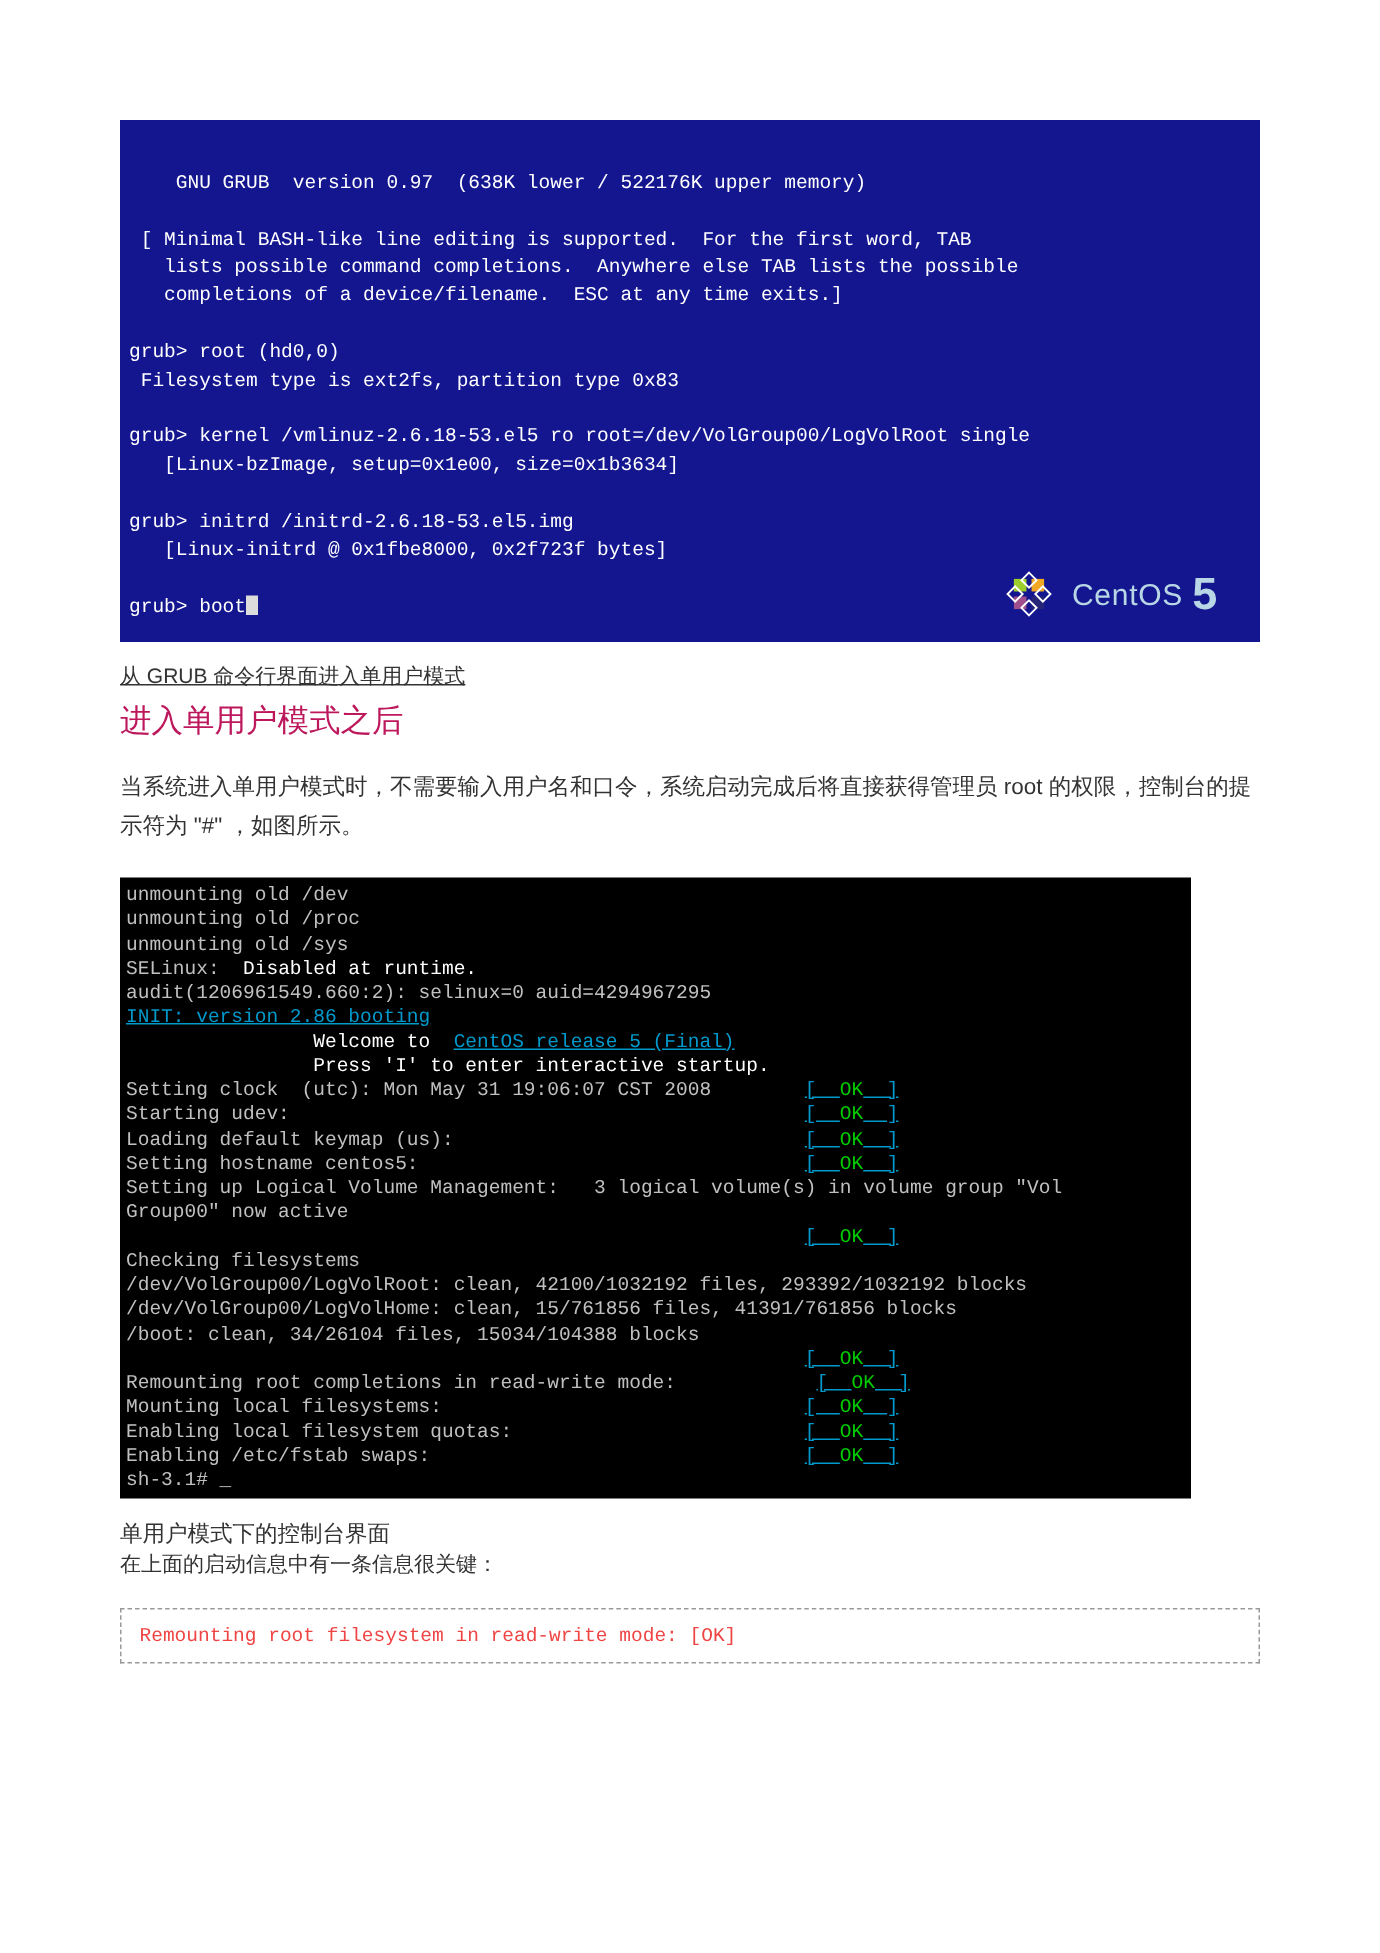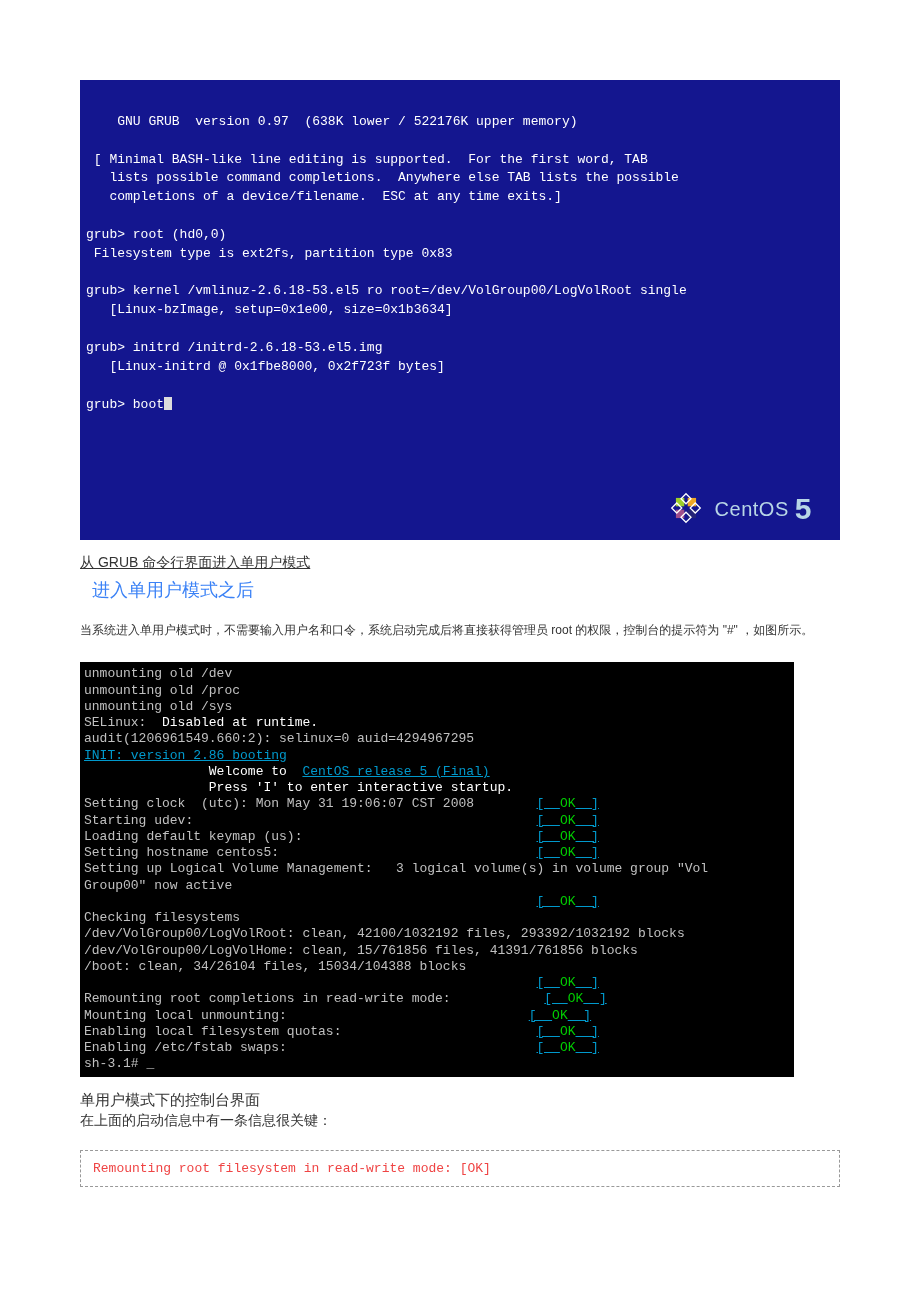--- a/index.html
+++ b/index.html
@@ -16,21 +16,21 @@
   }
   .grub-terminal {
     background: #14168f;
     color: #ffffff;
     font-family: "Courier New", monospace;
     font-size: 13px;
     line-height: 1.45;
     padding: 14px 6px 8px 6px;
     white-space: pre;
     position: relative;
-    height: 460px;
+    height: 348px;
     box-sizing: border-box;
   }
   .grub-terminal .cursor {
     display: inline-block;
     width: 8px;
     height: 13px;
     background: #dcdcdc;
     vertical-align: -2px;
   }
   .centos-logo {
@@ -57,26 +57,26 @@
     font-weight: 700;
     vertical-align: -3px;
   }
   .caption {
     font-size: 14px;
     margin: 14px 0 6px 0;
     color: #333;
     text-decoration: underline;
   }
   .heading {
-    font-size: 18px;
-    margin: 6px 0 18px 12px;
-    color: #3b82f6;
+    font-size: 21px;
+    margin: 6px 0 18px 0;
+    color: #be185d;
   }
   .paragraph {
-    font-size: 12px;
+    font-size: 15px;
     line-height: 1.7;
     margin: 0 0 22px 0;
   }
   .boot-terminal {
     background: #000000;
     font-family: "Courier New", monospace;
     font-size: 13px;
     line-height: 1.25;
     padding: 4px 4px;
     white-space: pre;
@@ -161,21 +161,21 @@
 <span class="bt-gray">Setting hostname centos5:                                 </span><span class="bt-cyan">[  </span><span class="bt-green">OK</span><span class="bt-cyan">  ]</span>
 <span class="bt-gray">Setting up Logical Volume Management:   3 logical volume(s) in volume group "Vol</span>
 <span class="bt-gray">Group00" now active</span>
 <span class="bt-gray">                                                          </span><span class="bt-cyan">[  </span><span class="bt-green">OK</span><span class="bt-cyan">  ]</span>
 <span class="bt-gray">Checking filesystems</span>
 <span class="bt-gray">/dev/VolGroup00/LogVolRoot: clean, 42100/1032192 files, 293392/1032192 blocks</span>
 <span class="bt-gray">/dev/VolGroup00/LogVolHome: clean, 15/761856 files, 41391/761856 blocks</span>
 <span class="bt-gray">/boot: clean, 34/26104 files, 15034/104388 blocks</span>
 <span class="bt-gray">                                                          </span><span class="bt-cyan">[  </span><span class="bt-green">OK</span><span class="bt-cyan">  ]</span>
 <span class="bt-gray">Remounting root completions in read-write mode:            </span><span class="bt-cyan">[  </span><span class="bt-green">OK</span><span class="bt-cyan">  ]</span>
-<span class="bt-gray">Mounting local unmounting:                               </span><span class="bt-cyan">[  </span><span class="bt-green">OK</span><span class="bt-cyan">  ]</span>
+<span class="bt-gray">Mounting local filesystems:                               </span><span class="bt-cyan">[  </span><span class="bt-green">OK</span><span class="bt-cyan">  ]</span>
 <span class="bt-gray">Enabling local filesystem quotas:                         </span><span class="bt-cyan">[  </span><span class="bt-green">OK</span><span class="bt-cyan">  ]</span>
 <span class="bt-gray">Enabling /etc/fstab swaps:                                </span><span class="bt-cyan">[  </span><span class="bt-green">OK</span><span class="bt-cyan">  ]</span>
 <span class="bt-gray">sh-3.1# _</span></div>
 
   <div class="caption2">单用户模式下的控制台界面</div>
   <div class="note">在上面的启动信息中有一条信息很关键：</div>
 
   <div class="code-box">Remounting root filesystem in read-write mode: [OK]</div>
 
 </div>

